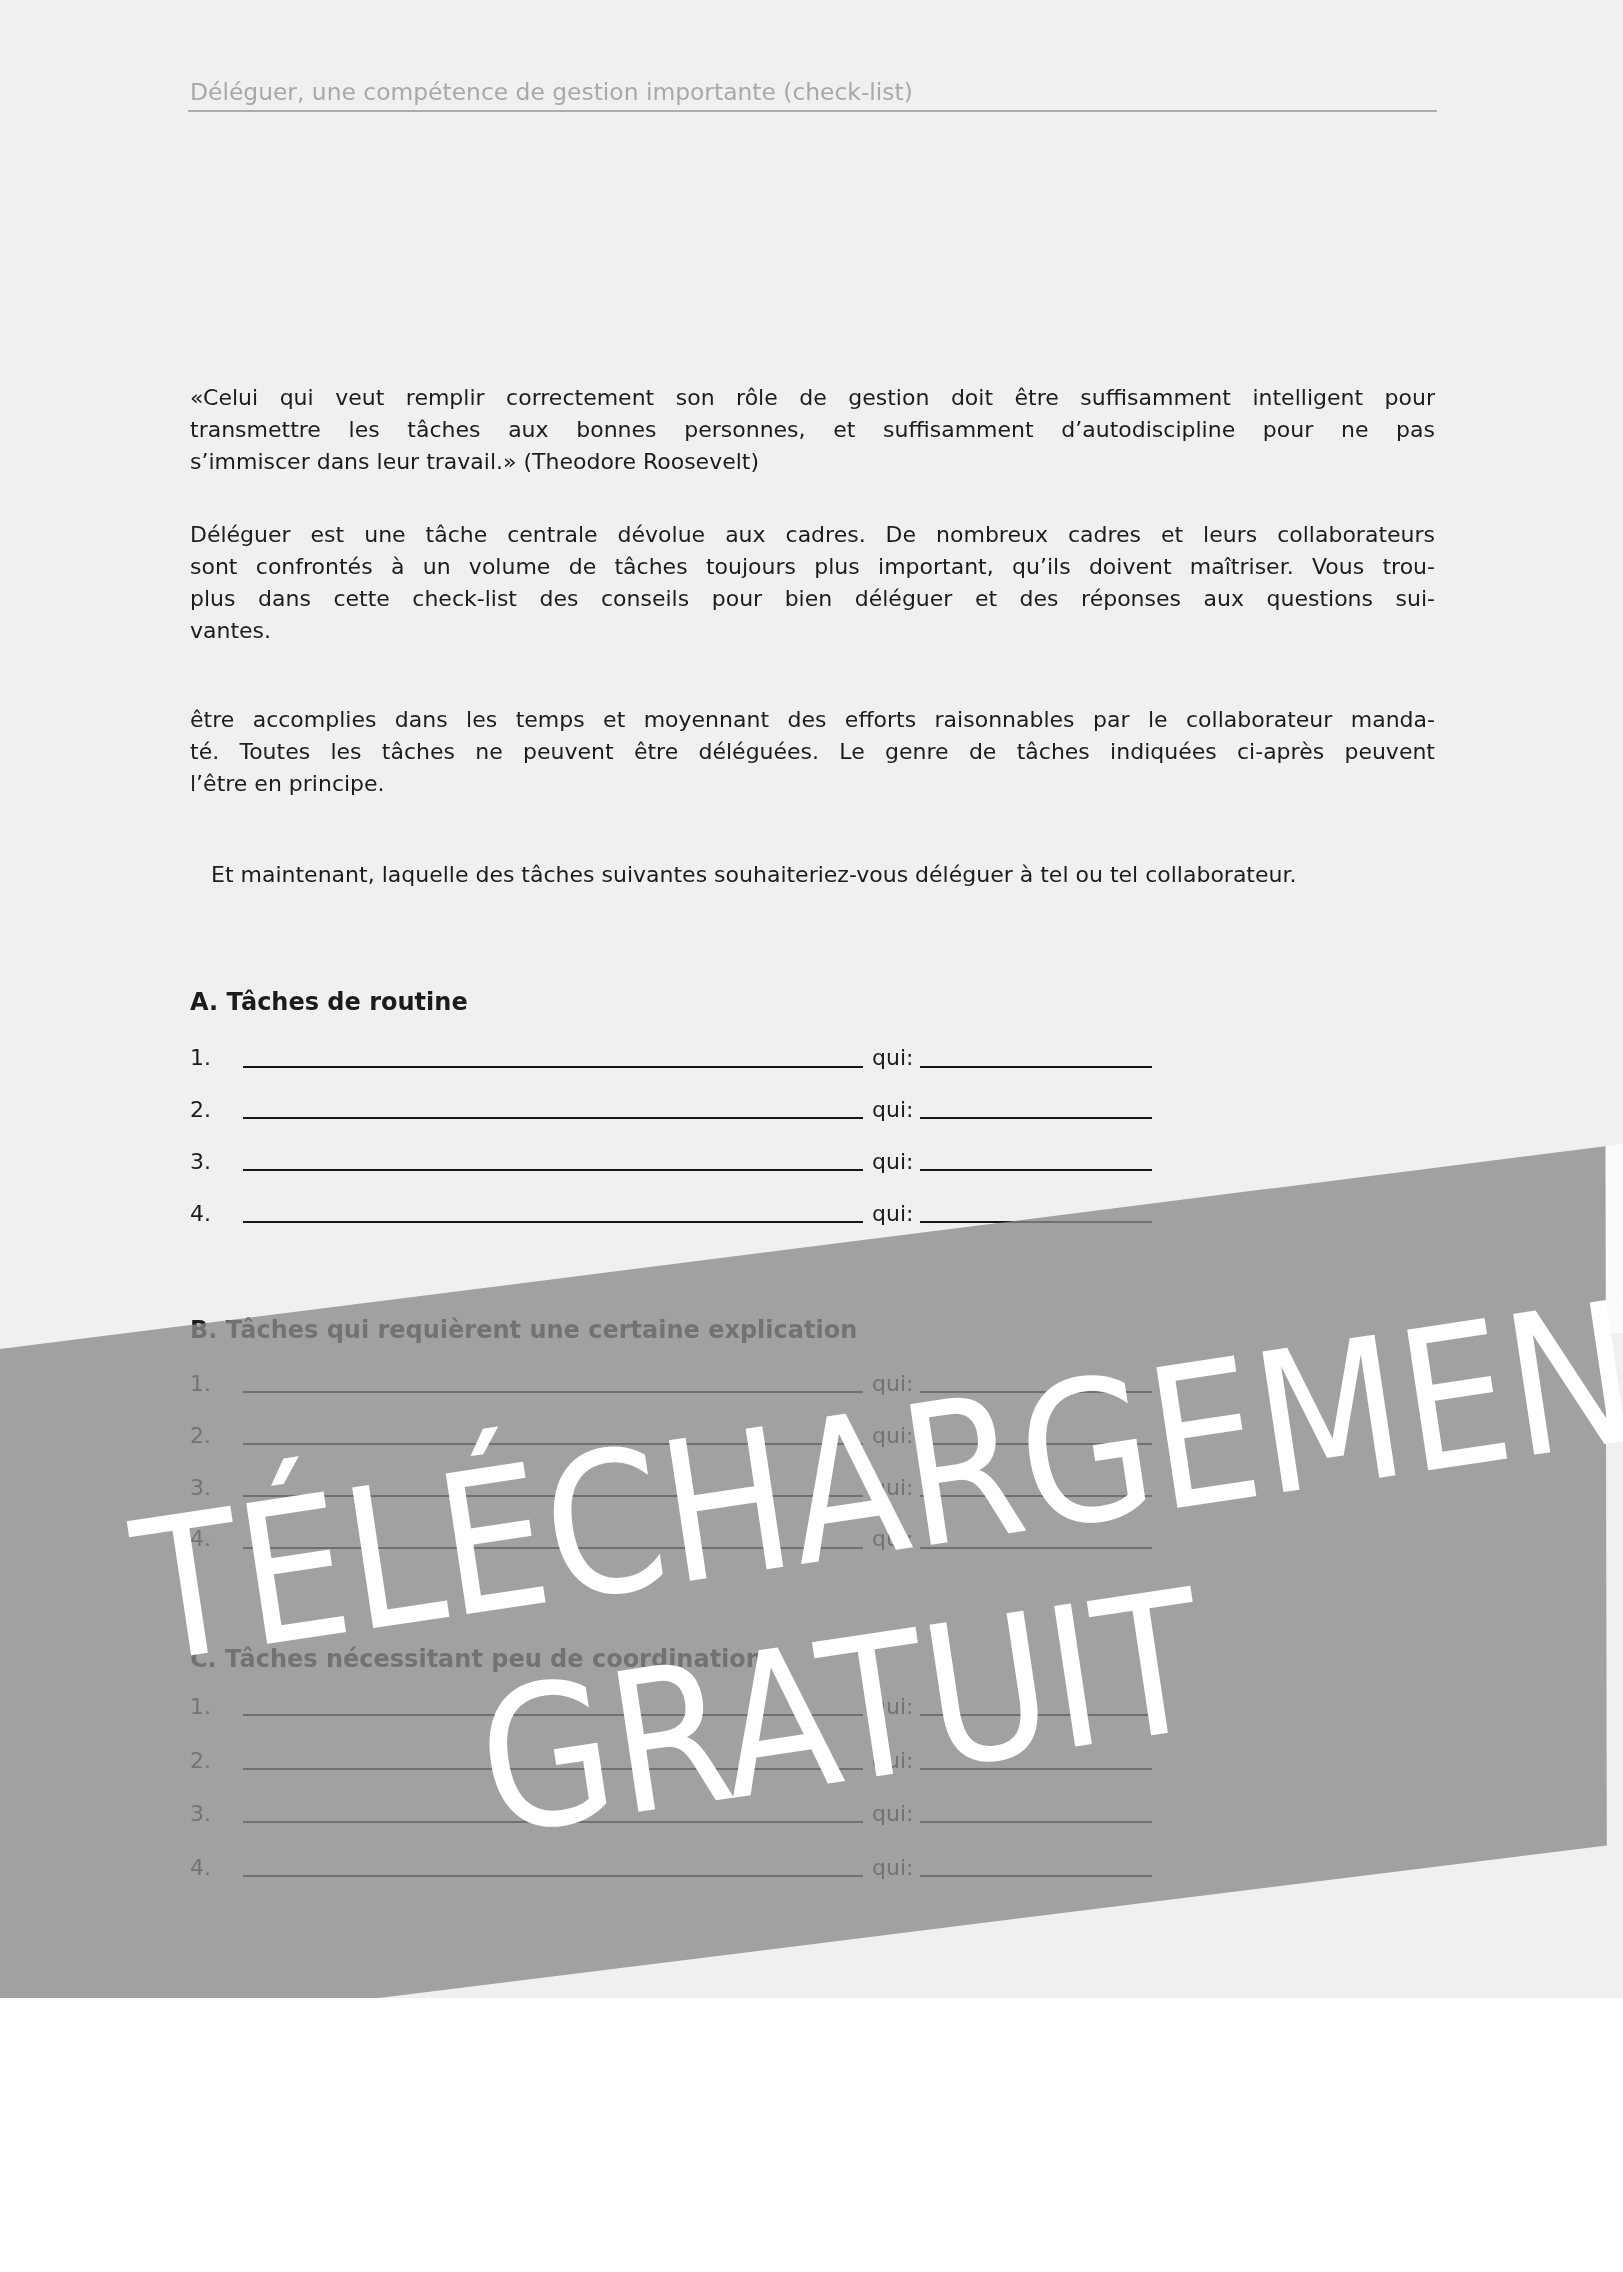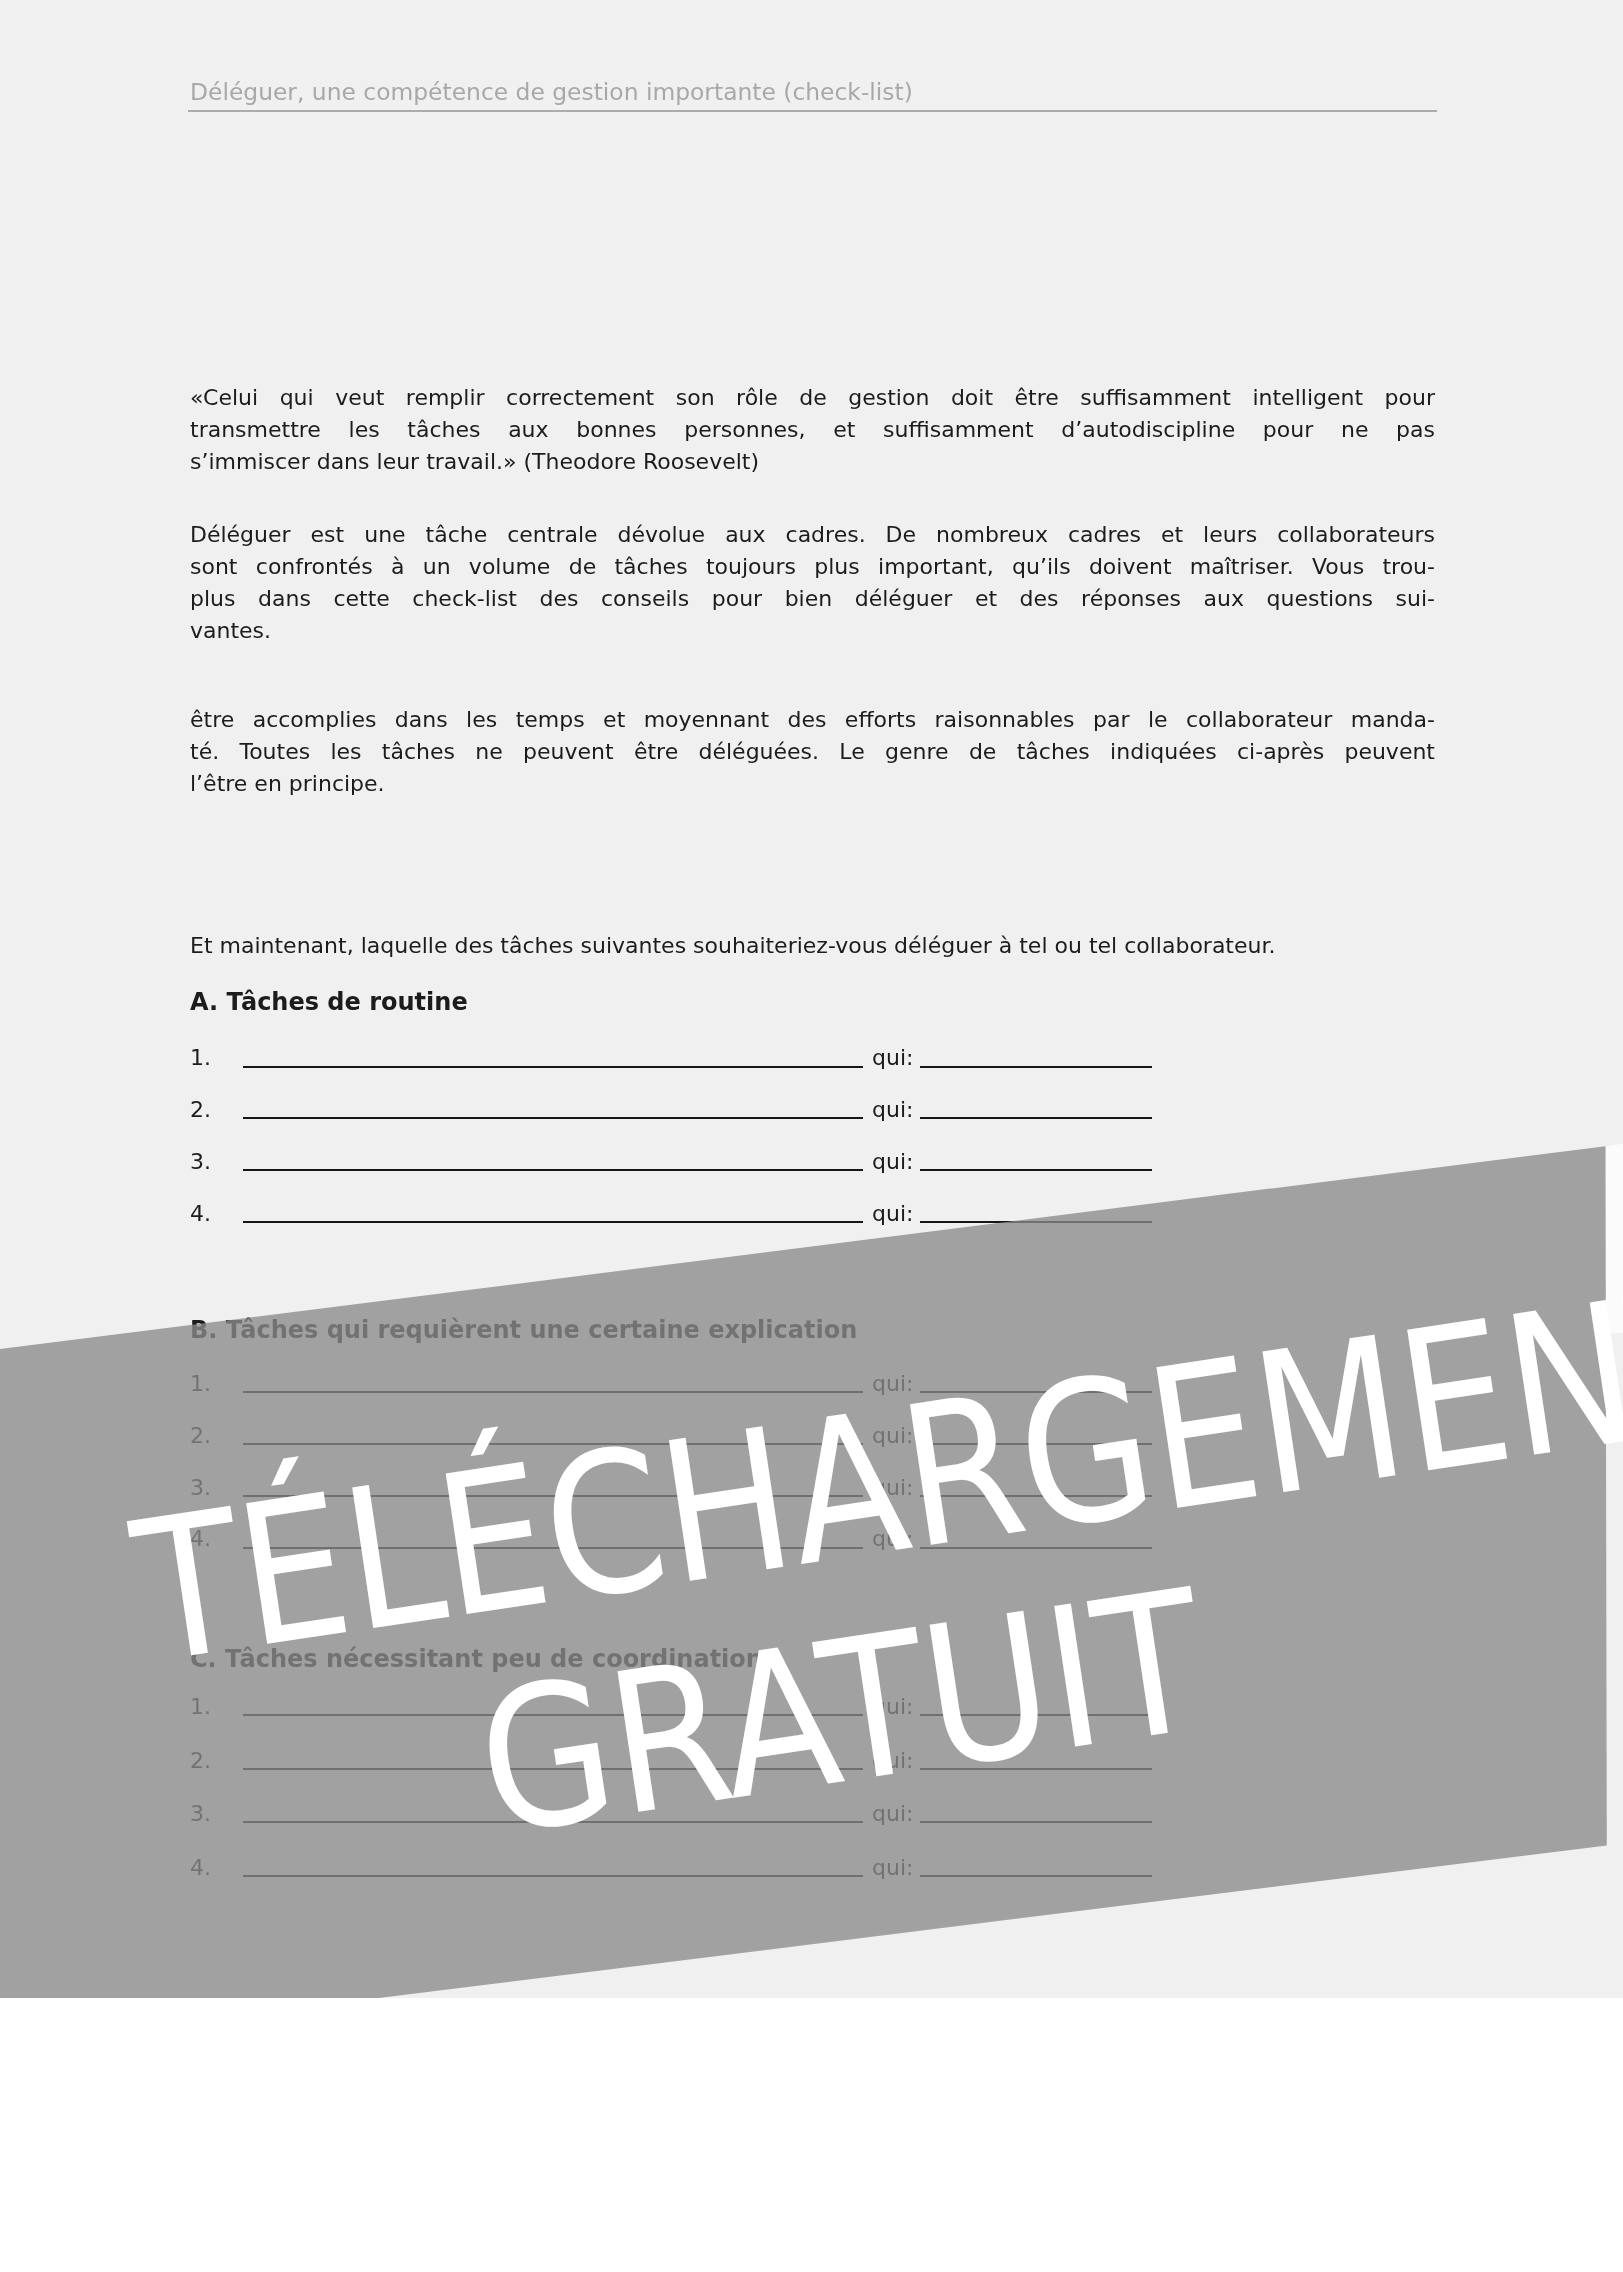--- a/index.html
+++ b/index.html
@@ -12,21 +12,21 @@
 
   .doc-title{left:190px;top:244px;width:1247px;font-size:34px;line-height:47px;
              font-weight:bold;color:#19689b;}
 
   .para{left:190px;width:1245px;font-size:22px;line-height:32px;color:#1c1c1c;}
   .pline{text-align:justify;text-align-last:justify;white-space:nowrap;}
   .pline-last{text-align:left;text-align-last:left;}
   .p-quote{top:382px;}
   .p-intro{top:519px;}
   .p-structure{top:704px;}
-  .p-closing{top:930px;}
+  .p-closing{top:859px;margin-left:21px;}
 
   .sec-heading{left:190px;font-size:24px;line-height:24px;font-weight:bold;color:#1c1c1c;}
 
   .task-num{font-size:22px;line-height:22px;color:#1c1c1c;}
   .task-qui{font-size:22px;line-height:22px;color:#1c1c1c;}
   .task-line{height:1.9px;background:#161616;}
 
   .overlay-svg{left:0;top:0;width:1623px;height:2273px;pointer-events:none;}
 
   .watermark{left:46px;top:1383px;width:1558px;height:442px;

